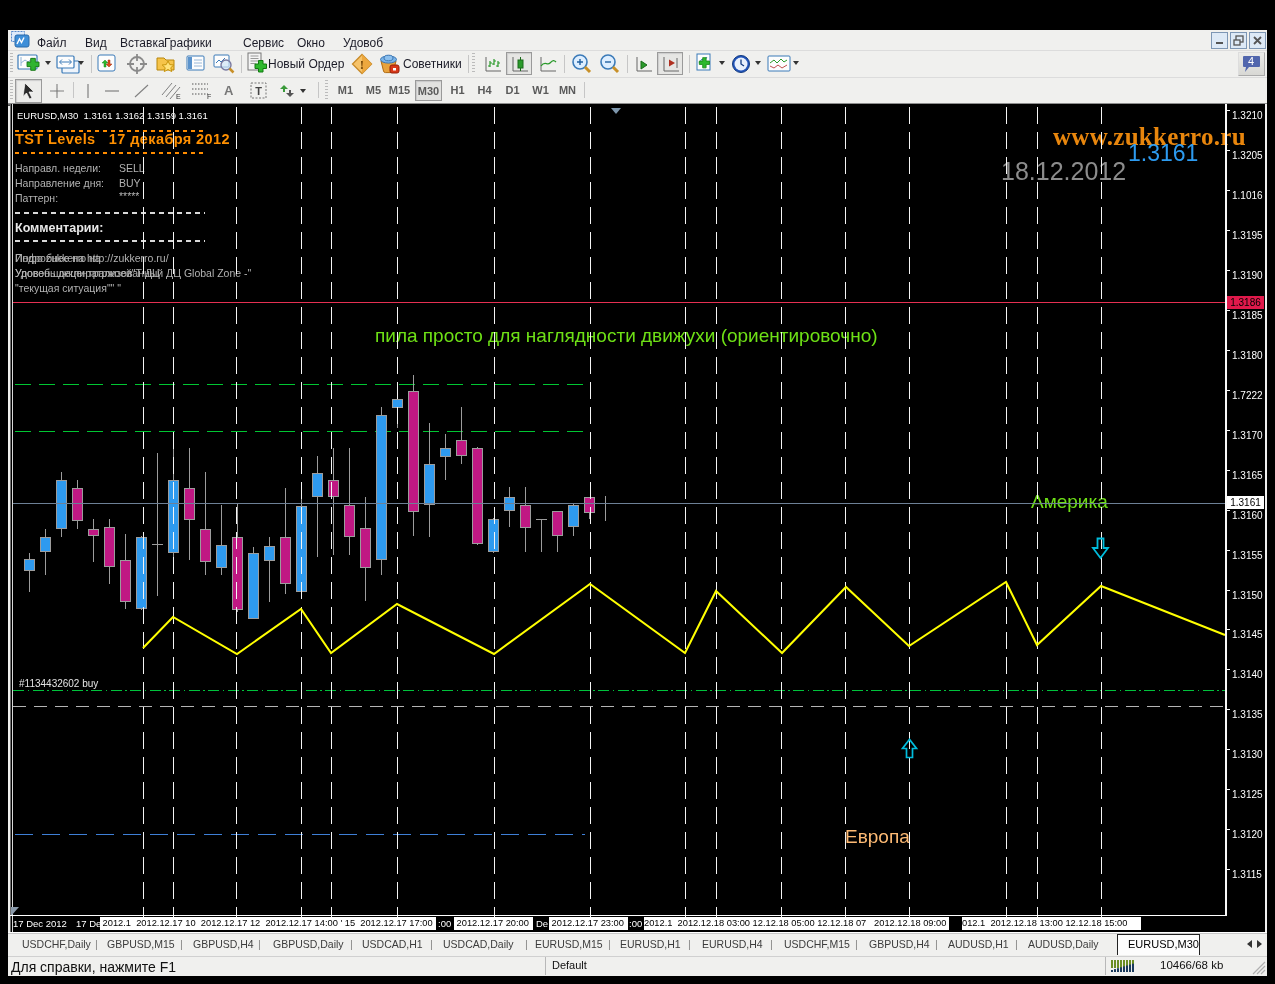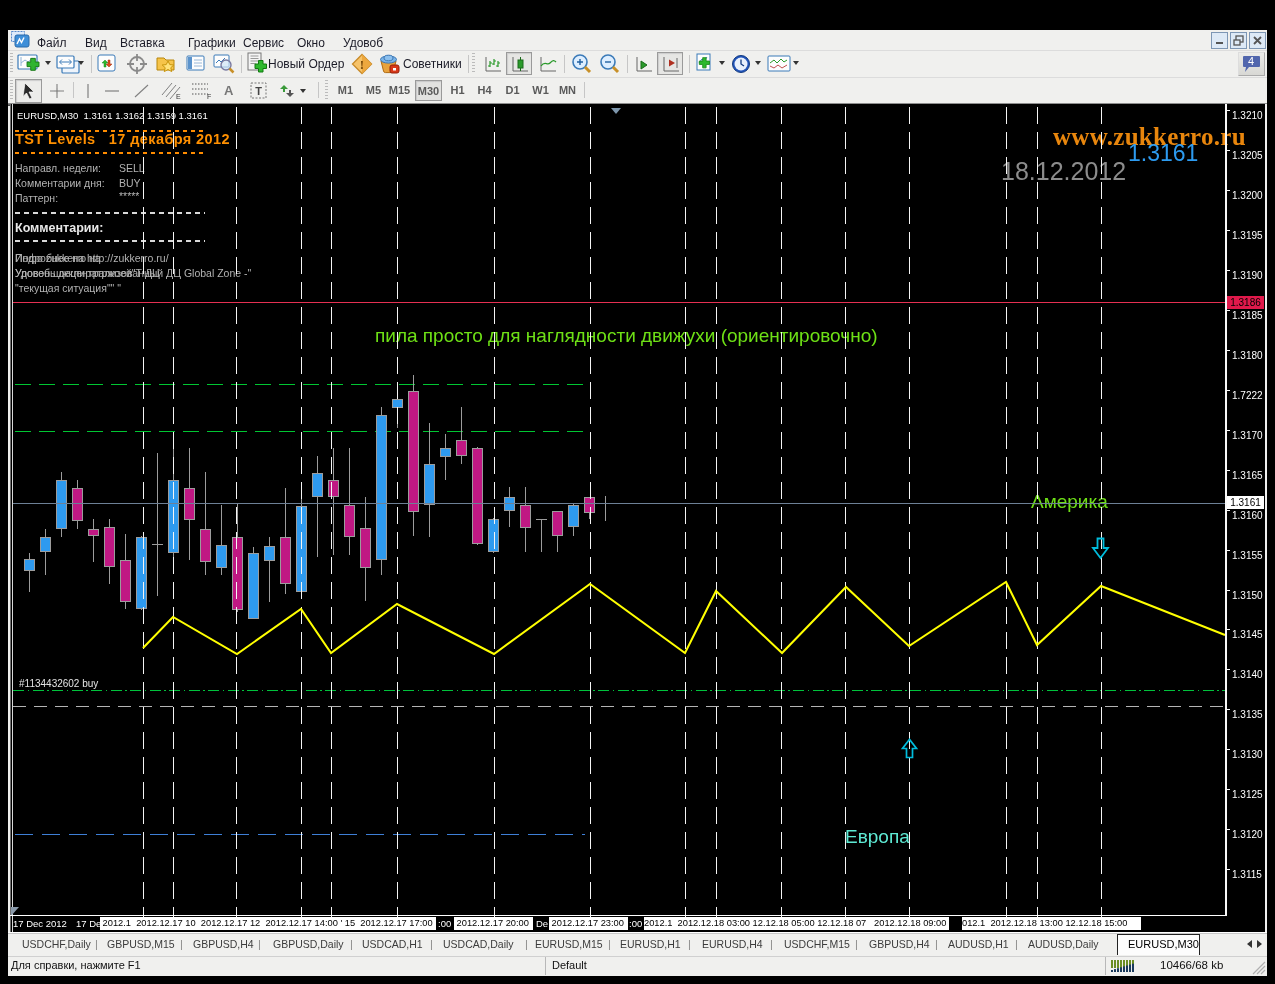--- a/index.html
+++ b/index.html
@@ -24,21 +24,21 @@
 .tab{font-size:10.5px;color:#3c3c3c;top:938px}
 .tsep{top:938px;font-size:11px;color:#888}
 .axlbl{top:918px;font-size:9.5px;color:#fff;white-space:pre}
 .band{top:917px;height:13px;background:#fff;color:#000;font-size:9.3px;line-height:13px;white-space:pre;overflow:hidden}
 </style></head><body>
 <div id="root">
 <div class="a win"></div>
 <div class="a menu" style="left:37px">Файл</div>
 <div class="a menu" style="left:85px">Вид</div>
 <div class="a menu" style="left:120px">Вставка</div>
-<div class="a menu" style="left:188px">Графики</div>
+<div class="a menu" style="left:164px">Графики</div>
 <div class="a menu" style="left:243px">Сервис</div>
 <div class="a menu" style="left:297px">Окно</div>
 <div class="a menu" style="left:343px">Удовоб</div>
 <svg class="a" style="left:11px;top:31px" width="19" height="17" viewBox="0 0 19 17">
 <rect x="0.5" y="0.5" width="13" height="10" fill="#ddeafa" stroke="#5588cc" stroke-dasharray="2 1"></rect>
 <rect x="4" y="4" width="14" height="12" rx="2" fill="#3f8fd8" stroke="#2a6aaa"></rect>
 <path d="M6 13 l2.5-5 2 3.5 2.5-5" stroke="#fff" stroke-width="1.4" fill="none"></path>
     </svg>
 <div class="a wbtn" style="left:1211px"><svg width="15" height="15">
         <path d="M4 10 h7" stroke="#555" stroke-width="2"></path>
@@ -356,52 +356,52 @@
       <polyline points="133,544 163,513 227,550 291,505 321,549 387,500 484,550 580,480 675,549 706,487 772,549 836,483 899,542 996,478 1027,541 1091,482 1215,531" fill="none" stroke="#ffff00" stroke-width="2"></polyline>
     </svg>
 <div class="a" style="left:611px;top:108px;width:0;height:0;border:5px solid transparent;border-top:6px solid #7e97ad;z-index:4"></div>
 <div class="a" style="left:11px;top:907px;width:0;height:0;border-top:9px solid #8a9aaa;border-right:8px solid transparent"></div>
 <div class="a" style="left:17px;top:110px;font-size:9.5px;color:#fff">EURUSD,M30&nbsp;&nbsp;1.3161 1.3162 1.3159 1.3161</div>
 <div class="a" style="left:15px;top:130px;width:190px;height:2px;background:repeating-linear-gradient(90deg,#ff8c00 0 4px,transparent 4px 8px)"></div>
 <div class="a" style="left:15px;top:131px;font-size:14.5px;font-weight:bold;color:#ff9000;letter-spacing:0.4px">TST Levels&nbsp;&nbsp;&nbsp;17 декабря 2012</div>
 <div class="a" style="left:15px;top:152px;width:190px;height:2px;background:repeating-linear-gradient(90deg,#ff8c00 0 4px,transparent 4px 8px)"></div>
 <div class="a gray" style="left:15px;top:162px">Направл. недели:</div>
     <div class="a gray" style="left:119px;top:162px">SELL</div>
-<div class="a gray" style="left:15px;top:177px">Комментарии дня:</div>
+<div class="a gray" style="left:15px;top:177px">Направление дня:</div>
     <div class="a gray" style="left:119px;top:177px">BUY</div>
 <div class="a gray" style="left:15px;top:192px">Паттерн:</div>
     <div class="a gray" style="left:119px;top:190px">*****</div>
 <div class="a" style="left:15px;top:212px;width:190px;height:2px;background:repeating-linear-gradient(90deg,#d8d8d8 0 5px,transparent 5px 9px)"></div>
 <div class="a" style="left:15px;top:221px;font-size:12.5px;font-weight:bold;color:#e8e8e8">Комментарии:</div>
 <div class="a" style="left:15px;top:240px;width:190px;height:2px;background:repeating-linear-gradient(90deg,#d8d8d8 0 5px,transparent 5px 9px)"></div>
 <div class="a gray" style="left:15px;top:252px">Подробнее на http://zukkerro.ru/</div>
 <div class="a gray" style="left:15px;top:252px">Инфо zukkerro на</div>
 <div class="a gray" style="left:15px;top:267px">Уровень децентрализованный ДЦ Global Zone -"</div>
 <div class="a gray" style="left:15px;top:267px">Удовоб.шжклиратржоей"Т ДЦ</div>
 <div class="a gray" style="left:15px;top:282px">"текущая ситуация"" "</div>
 <div class="a" style="left:375px;top:325px;font-size:19px;color:#6ee016">пила просто для наглядности движухи (ориентировочно)</div>
 <div class="a" style="left:1031px;top:491px;font-size:19px;color:#6ee016">Америка</div>
-<div class="a" style="left:845px;top:826px;font-size:19px;color:#5eead4">Европа</div>
+<div class="a" style="left:845px;top:826px;font-size:19px;color:#fdba74">Европа</div>
 <div class="a" style="left:1053px;top:123px;font-family:'Liberation Serif',serif;font-size:25px;font-weight:bold;color:#e8860d;letter-spacing:0.3px">www.zukkerro.ru</div>
 <div class="a" style="left:1128px;top:140px;font-size:23px;color:#2d9bf0">1.3161</div>
 <div class="a" style="left:1001px;top:157px;font-size:25px;color:#8c8c8c">18.12.2012</div>
 <div class="a" style="left:19px;top:678px;font-size:10px;color:#e4e4e4">#1134432602 buy</div>
 <svg class="a" style="left:1090px;top:537px;z-index:4" width="21" height="23" viewBox="0 0 21 23">
 <path d="M7.5 1.5 h6 v9.5 h4.5 l-7.5 10 -7.5-10 h4.5 z" fill="none" stroke="#00bcdc" stroke-width="1.8"></path>
     </svg>
 <svg class="a" style="left:900px;top:738px;z-index:4" width="19" height="21" viewBox="0 0 19 21">
 <path d="M6.5 19.5 h6 v-9 h4 l-7-9 -7 9 h4 z" fill="none" stroke="#00bcdc" stroke-width="1.7"></path>
     </svg>
 <div class="a" style="left:1225px;top:104px;width:2px;height:812px;background:#f8f8f8;z-index:4"></div>
 <div class="a tick" style="top:110px"></div>
 <div class="a plbl" style="top:105px">1.3210</div>
 <div class="a tick" style="top:150px"></div>
 <div class="a plbl" style="top:145px">1.3205</div>
 <div class="a tick" style="top:190px"></div>
-<div class="a plbl" style="top:185px">1.3200</div>
+<div class="a plbl" style="top:185px">1.1016</div>
 <div class="a tick" style="top:230px"></div>
 <div class="a plbl" style="top:225px">1.3195</div>
 <div class="a tick" style="top:270px"></div>
 <div class="a plbl" style="top:265px">1.3190</div>
 <div class="a tick" style="top:310px"></div>
 <div class="a plbl" style="top:305px">1.3185</div>
 <div class="a tick" style="top:350px"></div>
 <div class="a plbl" style="top:345px">1.3180</div>
 <div class="a tick" style="top:390px"></div>
 <div class="a plbl" style="top:385px">1.7222</div>
@@ -484,21 +484,21 @@
 <div class="a tsep" style="left:688px">|</div>
 <div class="a tsep" style="left:770px">|</div>
 <div class="a tsep" style="left:855px">|</div>
 <div class="a tsep" style="left:935px">|</div>
 <div class="a tsep" style="left:1015px">|</div>
 <div class="a" style="left:1117px;top:934px;width:83px;height:21px;background:#fdfdfd;border:1px solid #222;border-bottom:none"></div>
 <div class="a" style="left:1128px;top:938px;font-size:11px;color:#000">EURUSD,M30</div>
 <div class="a" style="left:1243px;top:940px;width:0;height:0;border:4px solid transparent;border-right:5px solid #333"></div>
 <div class="a" style="left:1257px;top:940px;width:0;height:0;border:4px solid transparent;border-left:5px solid #333"></div>
 <div class="a" style="left:8px;top:956px;width:1259px;height:20px;background:#f0f0ee;border-top:1px solid #d0d0d0"></div>
-<div class="a" style="left:11px;top:959px;font-size:11px;color:#111">Для справки, нажмите F1</div>
+<div class="a" style="left:11px;top:959px;font-size:14px;color:#111">Для справки, нажмите F1</div>
 <div class="a" style="left:545px;top:957px;width:1px;height:18px;background:#b8b8b8"></div>
 <div class="a" style="left:552px;top:959px;font-size:11px;color:#111">Default</div>
 <div class="a" style="left:1105px;top:957px;width:1px;height:18px;background:#b8b8b8"></div>
 <svg class="a" style="left:1111px;top:960px" width="24" height="13" viewBox="0 0 24 13">
       <rect x="0" y="0" width="2" height="8" fill="#6b8e23"></rect>
       <rect x="0" y="10.0" width="2" height="2.0" fill="#1a3a5c"></rect>
       <rect x="3" y="0" width="2" height="8" fill="#6b8e23"></rect>
       <rect x="3" y="9.1" width="2" height="2.9000000000000004" fill="#1a3a5c"></rect>
       <rect x="6" y="0" width="2" height="8" fill="#6b8e23"></rect>
       <rect x="6" y="8.2" width="2" height="3.8" fill="#1a3a5c"></rect>

